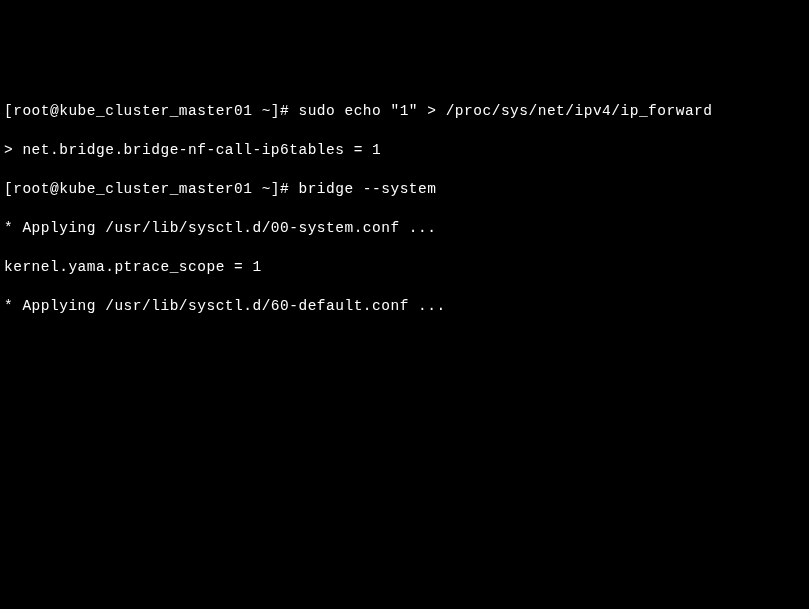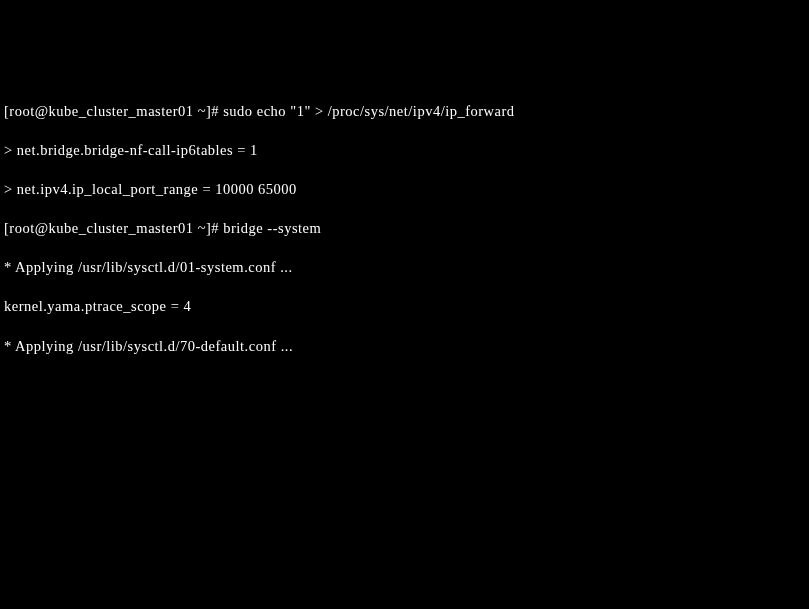--- a/index.html
+++ b/index.html
@@ -17,36 +17,34 @@
       width: 809px;
       height: 609px;
       overflow: hidden;
       white-space: pre;
     }
     .terminal {
       letter-spacing: 0.5px;
     }
     .line {
       display: block;
-      font-family: Liberation Serif, serif;
     }
   </style>
 </head>
 <body>
 
 
 
 <div class="terminal">
 <span class="line">[root@kube_cluster_master01 ~]# sudo echo "1" &gt; /proc/sys/net/ipv4/ip_forward</span>
 <span class="line">&gt; net.bridge.bridge-nf-call-ip6tables = 1</span>
-<span class="line">&gt; net.ipv4.ip_local_port_range = 10000 65000</span>
 <span class="line">[root@kube_cluster_master01 ~]# bridge --system</span>
-<span class="line">* Applying /usr/lib/sysctl.d/01-system.conf ...</span>
-<span class="line">kernel.yama.ptrace_scope = 4</span>
-<span class="line">* Applying /usr/lib/sysctl.d/70-default.conf ...</span>
+<span class="line">* Applying /usr/lib/sysctl.d/00-system.conf ...</span>
+<span class="line">kernel.yama.ptrace_scope = 1</span>
+<span class="line">* Applying /usr/lib/sysctl.d/60-default.conf ...</span>
 
 
 
 
 
 
 
 
 
 

